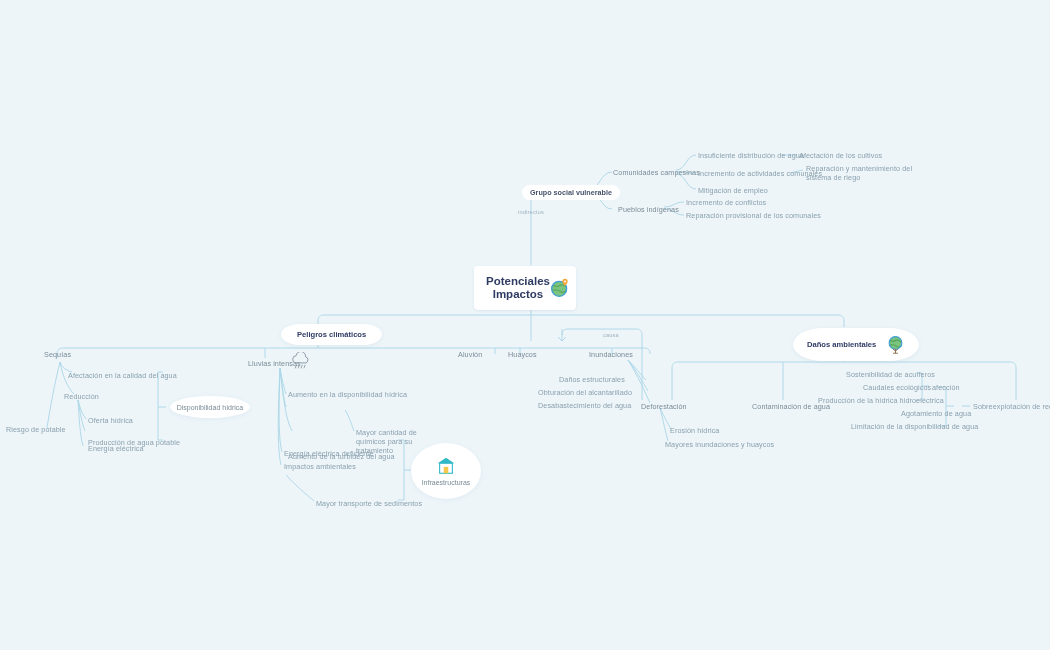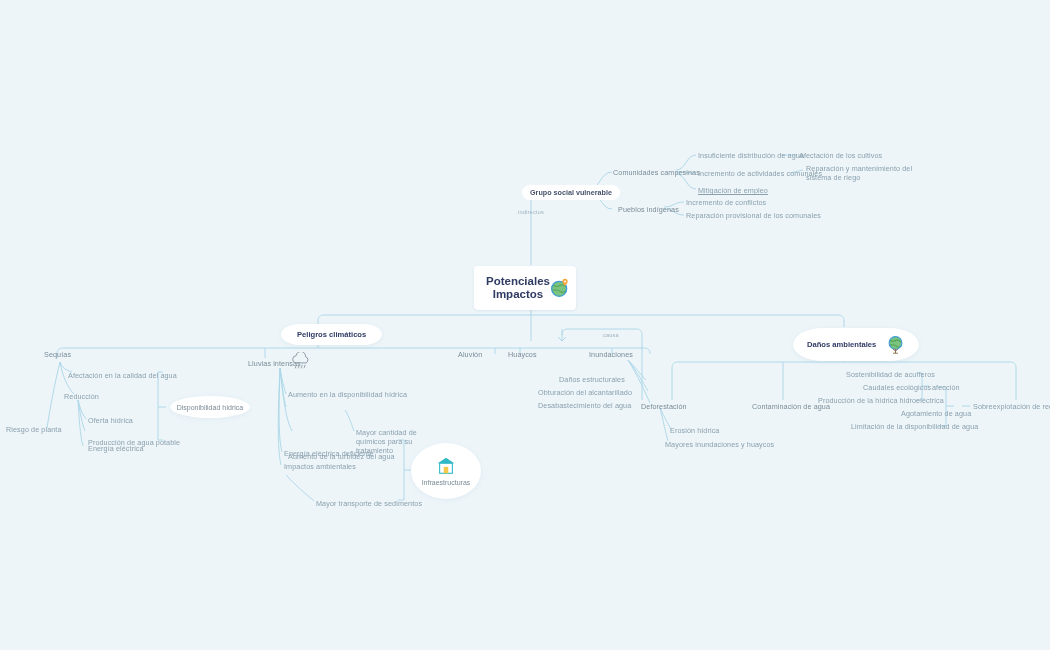--- a/index.html
+++ b/index.html
@@ -142,21 +142,21 @@
   </div>
 
   <div class="subnode" style="left:522px;top:185px;">Grupo social vulnerable</div>
   <div class="edgelabel" style="left:518px;top:209px;">indirectos</div>
 
   <div class="node" style="left:613px;top:168px;">Comunidades campesinas</div>
   <div class="node" style="left:618px;top:205px;">Pueblos indígenas</div>
 
   <div class="node leaf" style="left:698px;top:151px;">Insuficiente distribución de agua</div>
   <div class="node leaf" style="left:698px;top:169px;">Incremento de actividades comunales</div>
-  <div class="node leaf" style="left:698px;top:186px;text-decoration:underline;">Mitigación de empleo</div>
+  <div class="node leaf" style="left:698px;top:186px;">Mitigación de empleo</div>
 
   <div class="node leaf" style="left:799px;top:151px;">Afectación de los cultivos</div>
   <div class="node leaf" style="left:806px;top:164px;width:110px;white-space:normal;line-height:9px;">Reparación y mantenimiento del sistema de riego</div>
 
   <div class="node leaf" style="left:686px;top:198px;">Incremento de conflictos</div>
   <div class="node leaf" style="left:686px;top:211px;">Reparación provisional de los comunales</div>
 
   <div class="pill" style="left:281px;top:324px;">
     <span class="tx">Peligros climáticos</span>
   </div>
@@ -171,21 +171,21 @@
     </svg>
   </span>
 
   <div class="node" style="left:458px;top:350px;">Aluvión</div>
   <div class="node" style="left:508px;top:350px;">Huaycos</div>
   <div class="node" style="left:589px;top:350px;">Inundaciones</div>
   <div class="edgelabel" style="left:603px;top:332px;">causa</div>
 
   <div class="node leaf" style="left:68px;top:371px;">Afectación en la calidad del agua</div>
   <div class="node leaf" style="left:64px;top:392px;">Reducción</div>
-  <div class="node leaf" style="left:6px;top:425px;">Riesgo de planta</div>
+  <div class="node leaf" style="left:6px;top:425px;">Riesgo de potable</div>
   <div class="node leaf" style="left:88px;top:416px;">Oferta hídrica</div>
   <div class="node leaf" style="left:88px;top:430px;margin-top:8px;">Producción de agua potable</div>
   <div class="node leaf" style="left:88px;top:444px;">Energía eléctrica</div>
 
   <div class="oval" style="left:170px;top:396px;width:80px;height:22px;">
     <span class="tx">Disponibilidad hídrica</span>
   </div>
 
   <div class="node leaf" style="left:288px;top:390px;">Aumento en la disponibilidad hídrica</div>
   <div class="node leaf" style="left:288px;top:404px;margin-top:48px;">Aumento de la turbidez del agua</div>

